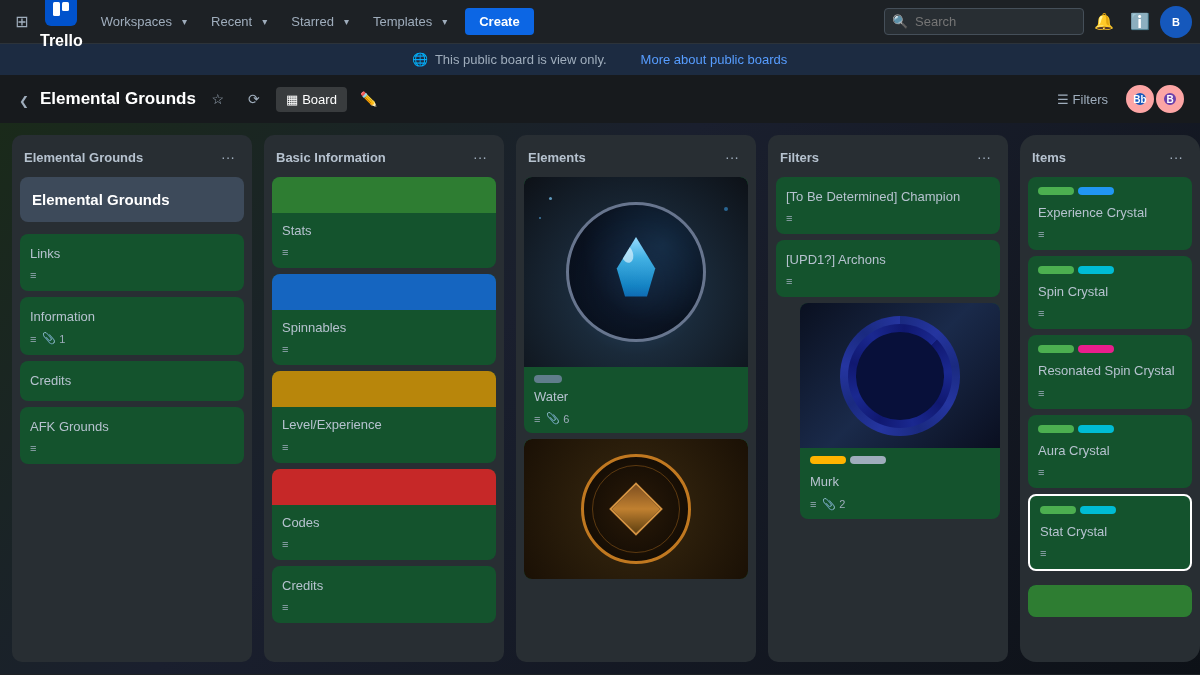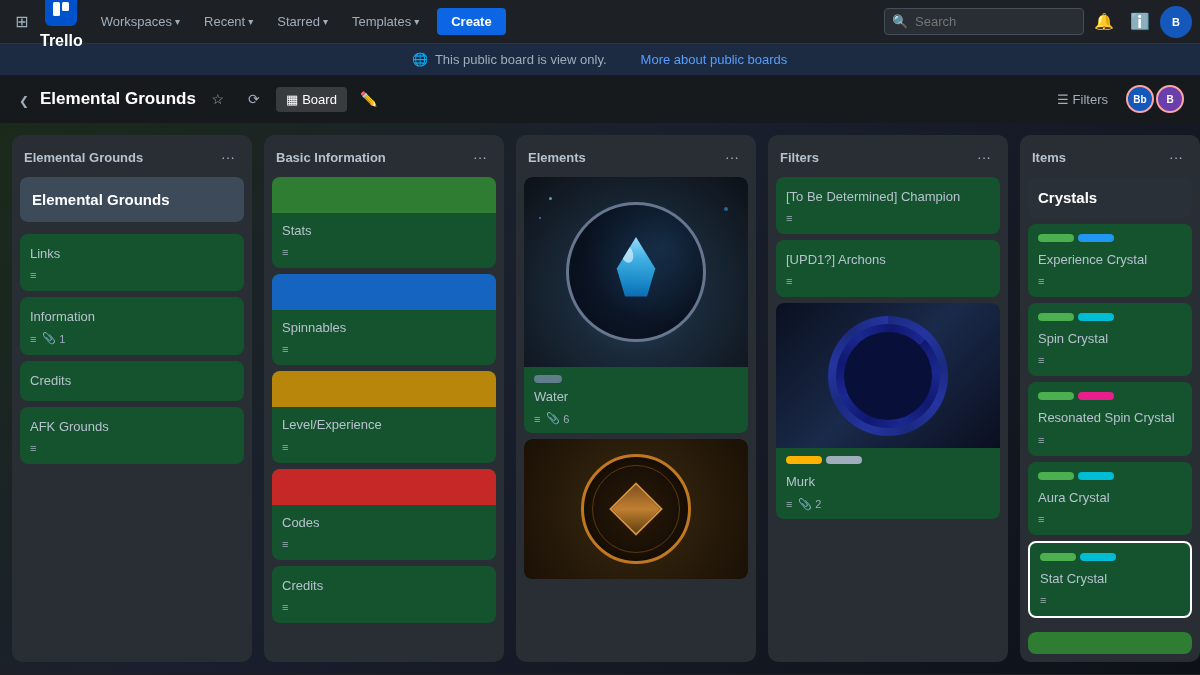--- a/index.html
+++ b/index.html
@@ -45,21 +45,21 @@
       color: white; font-size: 18px; font-weight: bold;
     }
     .nav-btn {
       background: none;
       border: none;
       color: #9fadbc;
       font-size: 13px;
       padding: 6px 10px;
       border-radius: 4px;
       cursor: pointer;
-      display: flex; align-items: center; gap: 1px;
+      display: flex; align-items: center; gap: 8px;
     }
     .nav-create-btn {
       background: #0c66e4;
       color: white;
       border: none;
       padding: 6px 14px;
       border-radius: 4px;
       font-size: 13px;
       font-weight: 600;
       cursor: pointer;
@@ -162,21 +162,21 @@
     .avatar-group {
       display: flex; gap: 2px;
     }
     .board-avatar {
       width: 28px; height: 28px;
       border-radius: 50%;
       background: #1558bc;
       color: white;
       display: flex; align-items: center; justify-content: center;
       font-size: 10px; font-weight: 700;
-      border: 2px solid #fca5a5;
+      border: 8px solid #fca5a5;
     }
     .board-avatar:nth-child(2) { background: #6b3fab; }
 
     
     .board-content {
       display: flex;
       padding: 12px;
       gap: 12px;
       overflow-x: auto;
       height: calc(675px - 44px - 32px - 48px);
@@ -615,21 +615,21 @@
 
       <div class="card">
         <span class="card-title">[UPD1?] Archons</span>
         <div class="card-footer">
           <div class="card-icon-row">
               <span>≡</span>
             </div>
         </div>
       </div>
 
-      <div class="card" style="padding:0;overflow:hidden;">
+      <div class="card" style="padding:0;overflow:hidden;margin-left:24px;">
         <div style="width:100%;height:145px;background:linear-gradient(135deg, #0a1020 0%, #1a2a4a 50%, #0a0f20 100%);display:flex;align-items:center;justify-content:center;position:relative;">
 
           <div style="width:120px;height:120px;border-radius:50%;background:conic-gradient(from 0deg at 50% 50%, #1a2a80 0deg, #2535a0 40deg, #1a2a80 80deg, #2535a0 120deg, #1a2a80 160deg, #2535a0 200deg, #1a2a80 240deg, #2535a0 280deg, #1a2a80 320deg, #2535a0 360deg);position:relative;">
             <div style="position:absolute;inset:8px;border-radius:50%;background:conic-gradient(from 45deg at 50% 50%, #101870 0deg, #1a2890 40deg, #101870 80deg, #1a2890 120deg, #101870 160deg, #1a2890 200deg, #101870 240deg, #1a2890 280deg, #101870 320deg, #1a2890 360deg);">
               <div style="position:absolute;inset:8px;border-radius:50%;background:#08103a;"></div>
             </div>
           </div>
         </div>
         <div style="padding:8px 10px;">
           <div class="label-row">
@@ -644,30 +644,27 @@
             <div class="card-attachment">
               <span>📎</span>
               <span>2</span>
             </div>
           </div>
         </div>
       </div>
     </div>
   </div>
 
-  <div class="list items-list" style="width:180px;min-width:180px;">
+  <div class="list items-list" style="width:180px;min-width:180px;border-radius:16px;">
     <div class="list-header">
       <span class="list-title">Items</span>
       <div class="list-menu-btn">···</div>
     </div>
     <div class="list-cards">
 
-      <div class="card" style="background:#2a3038;">
-        <span class="card-title" style="font-size:15px;font-weight:700;color:#fff;">Crystals</span>
-      </div>
 
       <div class="card">
         <div class="label-row">
           <div class="label-pill lbl-green"></div>
           <div class="label-pill lbl-blue"></div>
         </div>
         <span class="card-title">Experience Crystal</span>
         <div class="card-footer">
           <div class="card-icon-row">
               <span>≡</span>

